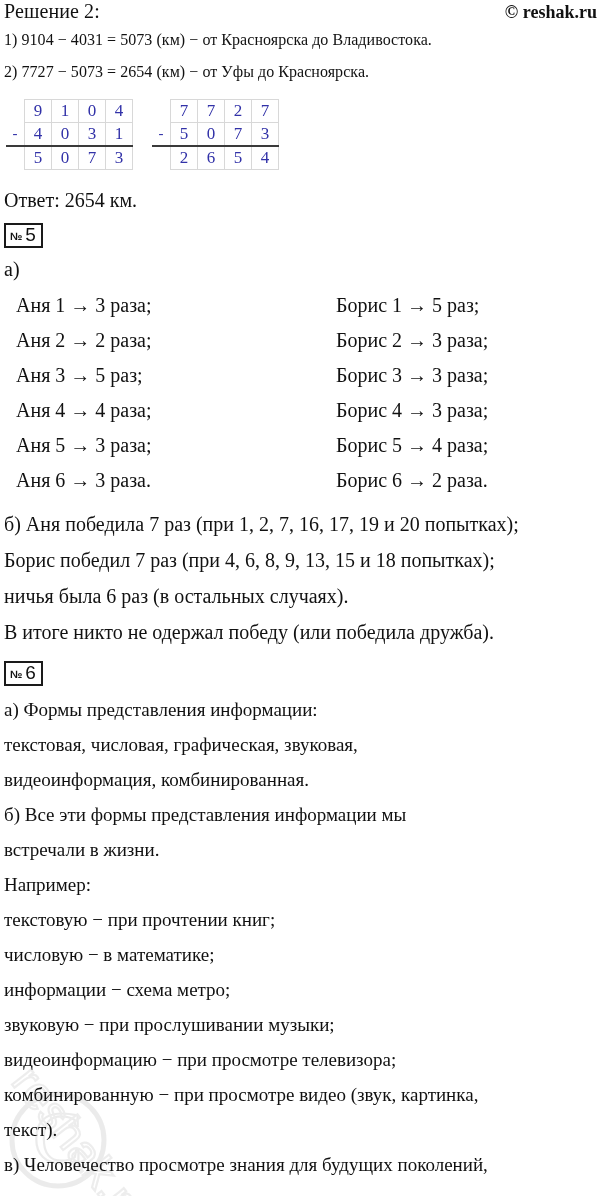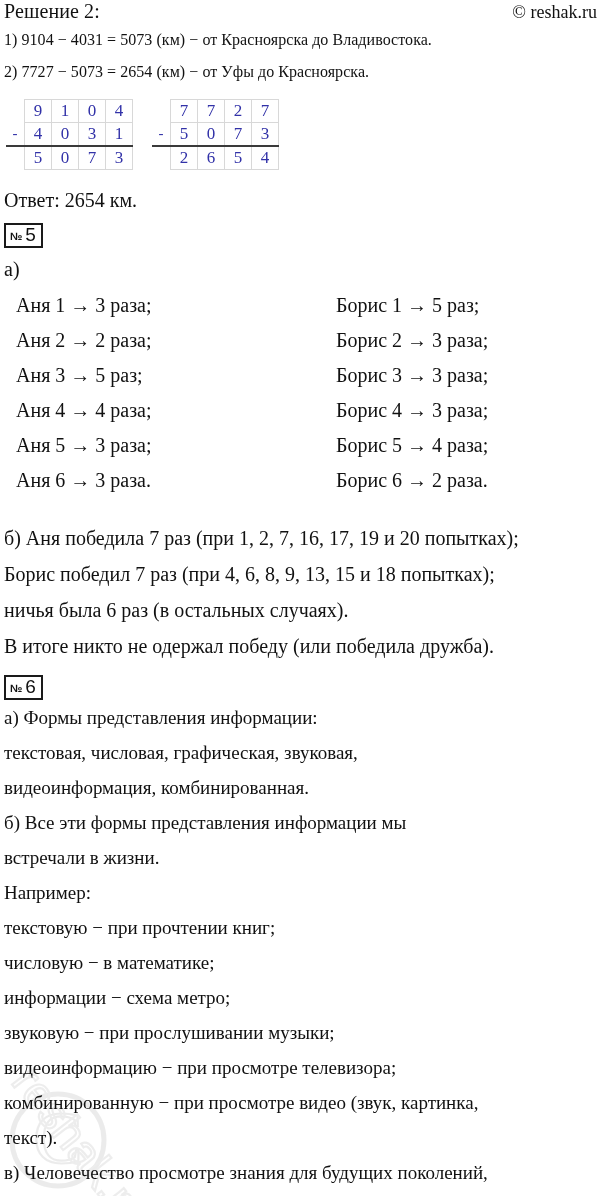--- a/index.html
+++ b/index.html
@@ -46,20 +46,21 @@
   }
   .heading {
     font-size: 20px;
     line-height: 22px;
     letter-spacing: 0.1px;
   }
   .credit {
     font-size: 18px;
     line-height: 20px;
     white-space: nowrap;
+    font-weight: bold;
   }
 
   .eqline {
     font-size: 16px;
     line-height: 32px;
     white-space: nowrap;
     letter-spacing: 0.05px;
   }
 
   
@@ -153,21 +154,21 @@
     white-space: nowrap;
   }
   .tries-col.left  { width: 310px; padding-left: 12px; }
   .tries-col.right { padding-left: 10px; }
 
   .para {
     font-size: 20px;
     line-height: 36px;
     white-space: nowrap;
   }
-  .para.first { margin-top: 22px; }
+  .para.first { margin-top: 8px; }
 
   
   .sans {
     font-family: "Liberation Serif", "DejaVu Serif", serif;
     font-size: 19px;
     line-height: 35px;
     white-space: nowrap;
   }
 </style>
 </head>
@@ -286,21 +287,21 @@
   <div class="para first">б) Аня победила 7 раз (при 1, 2, 7, 16, 17, 19 и 20 попытках);</div>
   <div class="para">Борис победил 7 раз (при 4, 6, 8, 9, 13, 15 и 18 попытках);</div>
   <div class="para">ничья была 6 раз (в остальных случаях).</div>
   <div class="para">В итоге никто не одержал победу (или победила дружба).</div>
 
   <div class="badge">
     <span class="numsign">№</span>
     <span class="num">6</span>
   </div>
 
-  <div class="sans" style="">а) Формы представления информации:</div>
+  <div class="sans" style="margin-top:6px">а) Формы представления информации:</div>
   <div class="sans">текстовая, числовая, графическая, звуковая,</div>
   <div class="sans">видеоинформация, комбинированная.</div>
   <div class="sans">б) Все эти формы представления информации мы</div>
   <div class="sans">встречали в жизни.</div>
   <div class="sans">Например:</div>
   <div class="sans">текстовую − при прочтении книг;</div>
   <div class="sans">числовую − в математике;</div>
   <div class="sans">информации − схема метро;</div>
   <div class="sans">звуковую − при прослушивании музыки;</div>
   <div class="sans">видеоинформацию − при просмотре телевизора;</div>

